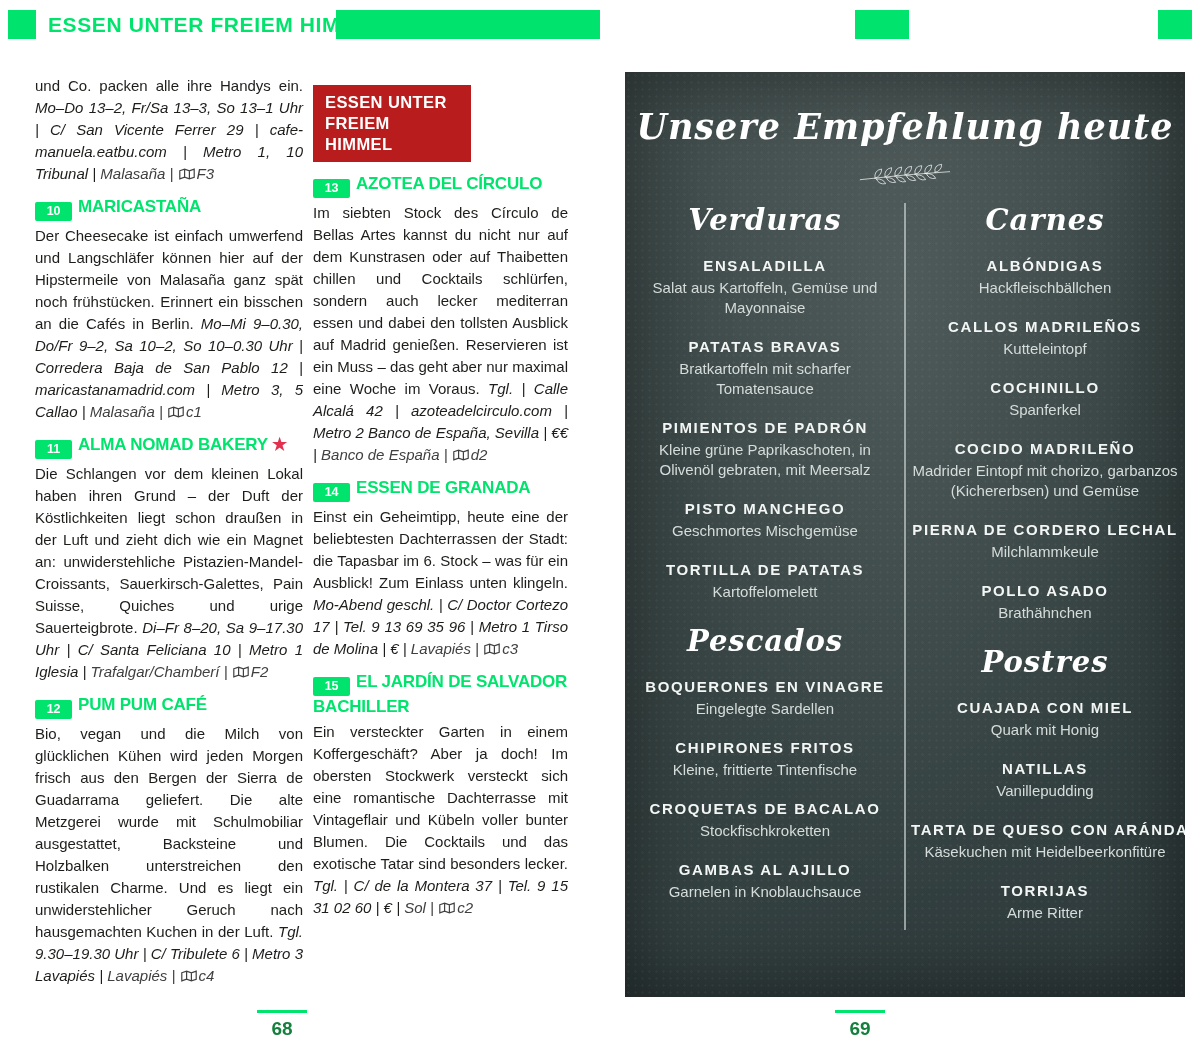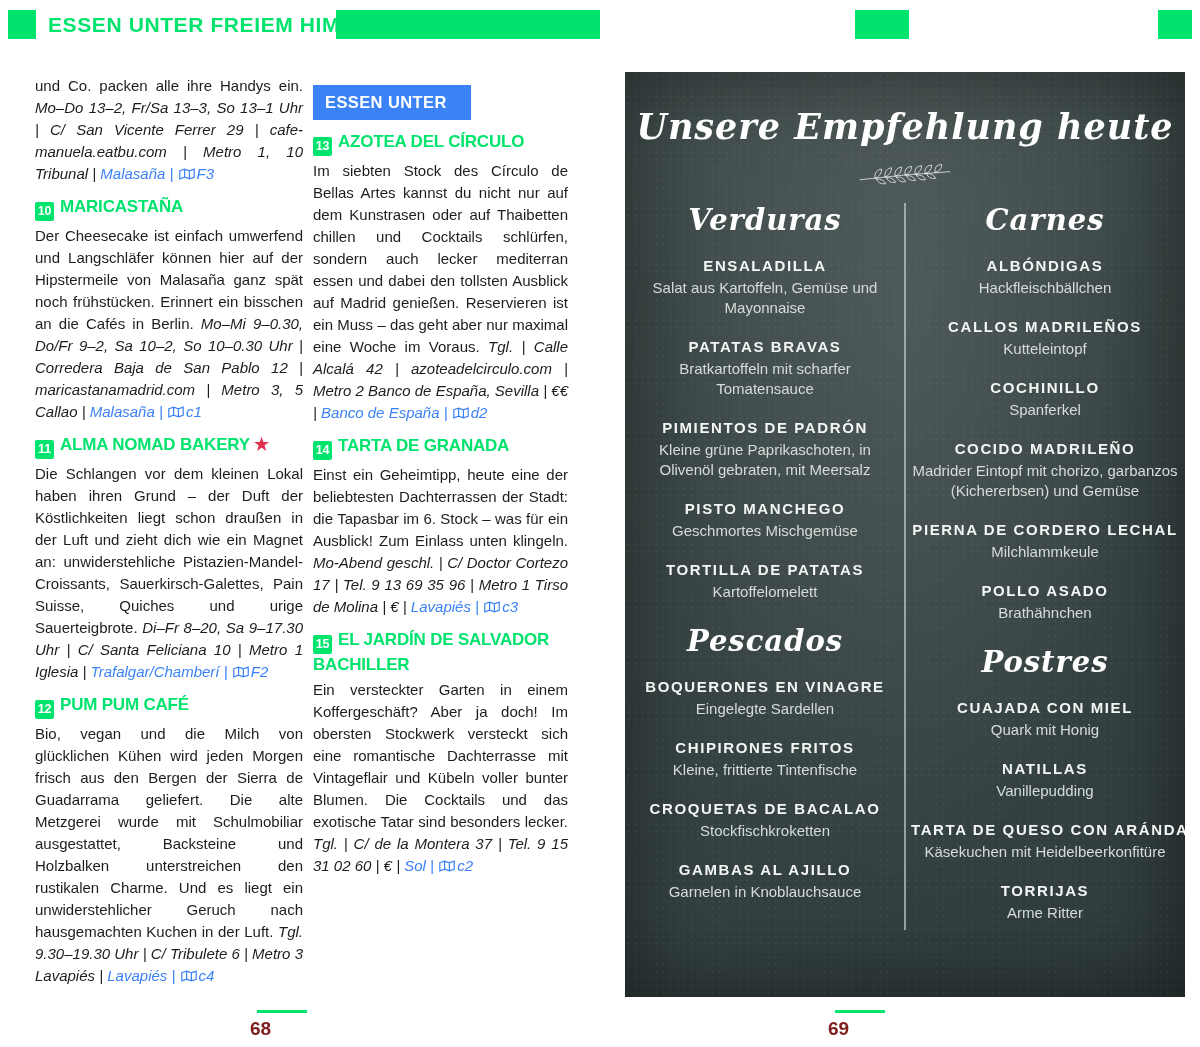--- a/index.html
+++ b/index.html
@@ -17,29 +17,29 @@
           color:#00e36d;letter-spacing:.6px;white-space:nowrap;}
   .htitle-left{left:48px;}
   .htitle-right{left:922px;}
 
   
   .col{position:absolute;font-size:15px;line-height:22px;}
   .col1{left:35px;top:75px;width:268px;}
   .col2{left:313px;top:85px;width:255px;}
   .col p{margin:0 0 7px;text-align:justify;}
   .col h2{margin:11px 0 4px;font-size:17px;font-weight:700;color:#00e36d;letter-spacing:-.2px;line-height:21px;}
-  .badge{display:inline-flex;align-items:center;justify-content:center;width:19px;height:19px;
+  .badge{display:inline-flex;align-items:center;justify-content:center;width:37px;height:19px;
          background:#00e36d;color:#fff;font-size:12.5px;font-weight:700;border-radius:2px;
          margin-right:6px;vertical-align:-3px;}
   .star{color:#e3304e;font-size:17px;margin-left:4px;}
   .it{font-style:italic;}
-  .grn{color:#3b82f6;}
+  .grn{color:#404040;}
   .nowrap{white-space:nowrap;}
   .mapicon{width:16px;height:12px;vertical-align:-1px;margin:0 2px 0 1px;}
-  .greenbox{background:#3b82f6;color:#ffffff;font-weight:700;font-size:16.5px;line-height:21px;
+  .greenbox{background:#b91c1c;color:#ffffff;font-weight:700;font-size:16.5px;line-height:21px;
             padding:7px 12px;width:158px;box-sizing:border-box;letter-spacing:.4px;}
 
   
   .board{position:absolute;left:625px;top:72px;width:560px;height:925px;overflow:hidden;
          background:
            radial-gradient(ellipse at 50% 25%, rgba(255,255,255,.09), rgba(255,255,255,0) 60%),
            linear-gradient(155deg,#43504f 0%,#3a4746 45%,#2f3b3c 100%);
          box-shadow:inset 0 0 90px rgba(0,0,0,.5);}
   .board::after{content:"";position:absolute;inset:0;pointer-events:none;
          background-image:radial-gradient(rgba(255,255,255,.035) 1px, transparent 1.4px);
@@ -54,22 +54,22 @@
   .mcol{width:50%;padding:0 6px;box-sizing:border-box;text-align:center;}
   .mhead{font-family:"DejaVu Serif",serif;font-style:italic;font-weight:700;
          font-size:29px;color:#ffffff;margin:22px 0 20px;letter-spacing:1px;}
   .mcol .mhead:first-child{margin-top:12px;}
   .mitem{margin-bottom:20px;}
   .mname{font-weight:700;font-size:15px;letter-spacing:1.6px;color:#f3f6f5;
          white-space:nowrap;margin-bottom:4px;}
   .mdesc{font-size:15px;line-height:20px;color:#d5dcda;}
 
   
-  .pgnum{position:absolute;top:1010px;width:64px;
-         font-weight:700;font-size:19px;color:#7f1d1d;}
+  .pgnum{position:absolute;top:1010px;width:64px;text-align:center;
+         font-weight:700;font-size:19px;color:#15803d;}
   .pgnum-left{left:250px;}
   .pgnum-right{left:828px;}
   .pgline{display:block;height:3px;width:50px;background:#00e36d;margin:0 auto 5px;}
 </style>
 </head>
 <body>
 
 <div class="page">
 
   <div class="hsq hsq-left"></div>
@@ -101,31 +101,32 @@
       <h2><span class="badge">12</span><span>PUM PUM CAFÉ</span></h2>
       <p class="body"><span>Bio, vegan und die Milch von glücklichen Kühen wird jeden Morgen frisch aus den Bergen der Sierra de Guadarrama geliefert. Die alte Metzgerei wurde mit Schulmobiliar ausgestattet, Backsteine und Holzbalken unterstreichen den rustikalen Charme. Und es liegt ein unwiderstehlicher Geruch nach hausgemachten Kuchen in der Luft. </span><span class="it">Tgl. 9.30–19.30 Uhr | C/ Tribulete 6 | Metro 3 Lavapiés | </span><span class="it grn">Lavapiés | </span><span class="grn nowrap"><svg class="mapicon" viewBox="0 0 20 14">
               <path d="M1 3 L7 1 L13 3 L19 1 L19 11 L13 13 L7 11 L1 13 Z M7 1 L7 11 M13 3 L13 13" fill="none" stroke="currentColor" stroke-width="1.5"></path>
             </svg><span class="it">c4</span></span></p>
     </section>
   </div>
 
   <div class="col col2">
     <div class="greenbox">
       <div>ESSEN UNTER</div>
+      <div>FREIEM HIMMEL</div>
     </div>
 
     <section class="listing">
       <h2><span class="badge">13</span><span>AZOTEA DEL CÍRCULO</span></h2>
       <p class="body"><span>Im siebten Stock des Círculo de Bellas Artes kannst du nicht nur auf dem Kunstrasen oder auf Thaibetten chillen und Cocktails schlürfen, sondern auch lecker mediterran essen und dabei den tollsten Ausblick auf Madrid genießen. Reservieren ist ein Muss – das geht aber nur maximal eine Woche im Voraus. </span><span class="it">Tgl. | Calle Alcalá 42 | azoteadelcirculo.com | Metro 2 Banco de España, Sevilla | €€ | </span><span class="it grn">Banco de España | </span><span class="grn nowrap"><svg class="mapicon" viewBox="0 0 20 14">
               <path d="M1 3 L7 1 L13 3 L19 1 L19 11 L13 13 L7 11 L1 13 Z M7 1 L7 11 M13 3 L13 13" fill="none" stroke="currentColor" stroke-width="1.5"></path>
             </svg><span class="it">d2</span></span></p>
     </section>
 
     <section class="listing">
-      <h2><span class="badge">14</span><span>TARTA DE GRANADA</span></h2>
+      <h2><span class="badge">14</span><span>ESSEN DE GRANADA</span></h2>
       <p class="body"><span>Einst ein Geheimtipp, heute eine der beliebtesten Dachterrassen der Stadt: die Tapasbar im 6. Stock – was für ein Ausblick! Zum Einlass unten klingeln. </span><span class="it">Mo-Abend geschl. | C/ Doctor Cortezo 17 | Tel. 9 13 69 35 96 | Metro 1 Tirso de Molina | € | </span><span class="it grn">Lavapiés | </span><span class="grn nowrap"><svg class="mapicon" viewBox="0 0 20 14">
               <path d="M1 3 L7 1 L13 3 L19 1 L19 11 L13 13 L7 11 L1 13 Z M7 1 L7 11 M13 3 L13 13" fill="none" stroke="currentColor" stroke-width="1.5"></path>
             </svg><span class="it">c3</span></span></p>
     </section>
 
     <section class="listing">
       <h2><span class="badge">15</span><span>EL JARDÍN DE SALVADOR BACHILLER</span></h2>
       <p class="body"><span>Ein versteckter Garten in einem Koffergeschäft? Aber ja doch! Im obersten Stockwerk versteckt sich eine romantische Dachterrasse mit Vintageflair und Kübeln voller bunter Blumen. Die Cocktails und das exotische Tatar sind besonders lecker. </span><span class="it">Tgl. | C/ de la Montera 37 | Tel. 9 15 31 02 60 | € | </span><span class="it grn">Sol | </span><span class="grn nowrap"><svg class="mapicon" viewBox="0 0 20 14">
               <path d="M1 3 L7 1 L13 3 L19 1 L19 11 L13 13 L7 11 L1 13 Z M7 1 L7 11 M13 3 L13 13" fill="none" stroke="currentColor" stroke-width="1.5"></path>
             </svg><span class="it">c2</span></span></p>

